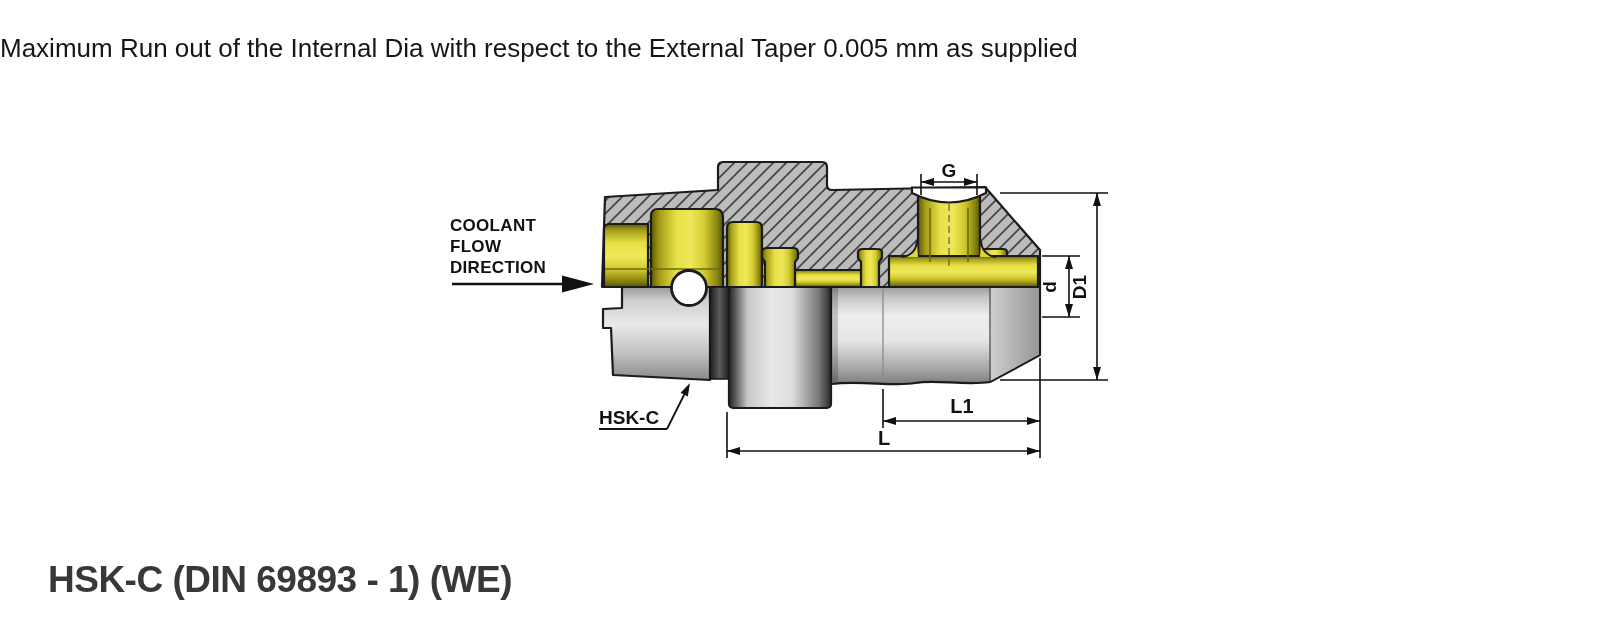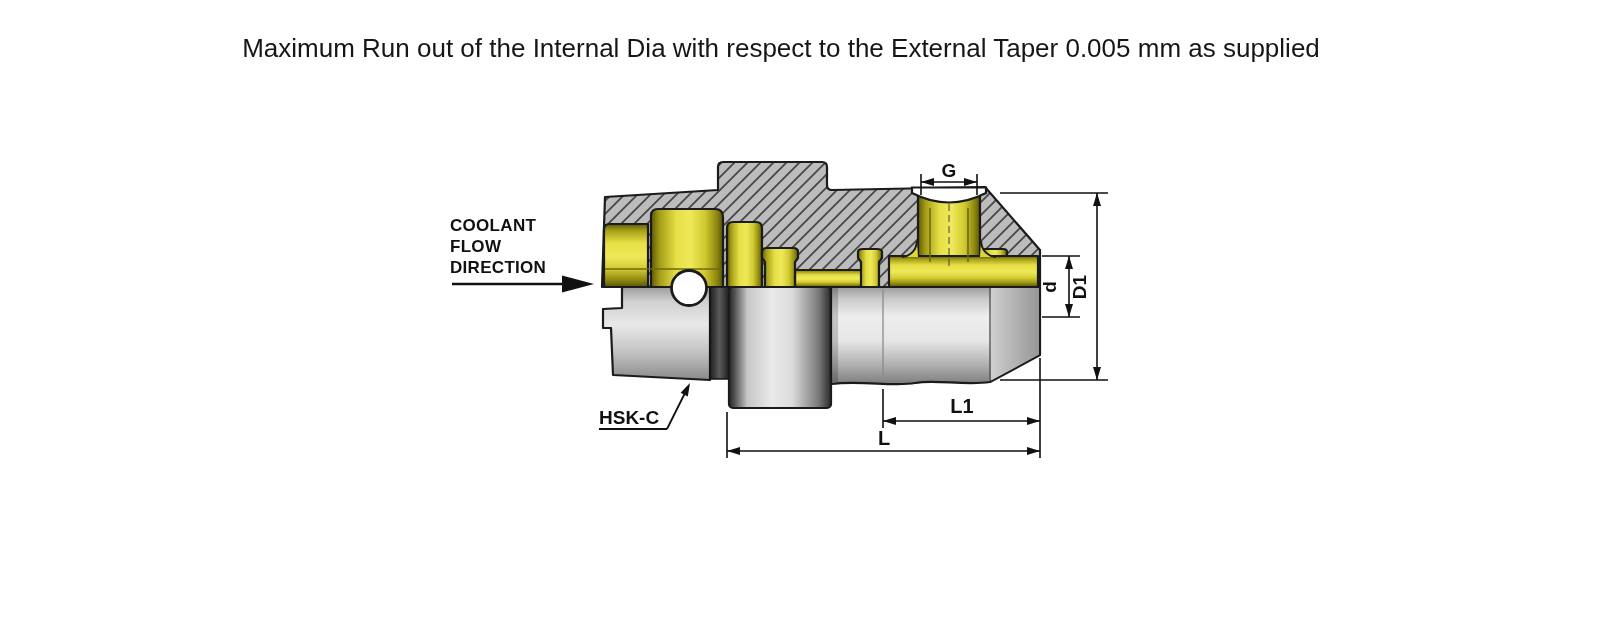--- a/index.html
+++ b/index.html
@@ -1,18 +1,18 @@
 <!DOCTYPE html>
 <html><head>
 <meta charset="utf-8">
 <style>
   html,body{margin:0;padding:0;background:#fff}
   .canvas{position:relative;width:1600px;height:627px;background:#fff;
           font-family:"Liberation Sans","DejaVu Sans",sans-serif;overflow:hidden}
-  .title{position:absolute;left:0;top:33px;width:1562px;text-align:center;
+  .title{position:absolute;left:0;top:33px;width:1562px;text-align:left;
          font-size:26px;font-weight:400;color:#161616;white-space:nowrap}
   .heading{position:absolute;top:559px;font-size:37px;font-weight:bold;
            color:#383838;letter-spacing:-0.5px;white-space:nowrap}
   .heading-left{left:48px}
   .heading-right{right:42px}
   svg.drawing{position:absolute;left:0;top:0}
   .dim{font:bold 19px "Liberation Sans",sans-serif;fill:#111}
   .dimL{font:bold 20px "Liberation Sans",sans-serif;fill:#111}
   .flow{font:bold 17px "Liberation Sans",sans-serif;fill:#111;letter-spacing:.3px}
   .o{stroke:#1b1b1b;stroke-width:2.2;stroke-linejoin:round}
@@ -173,13 +173,14 @@
 
       <g>
         <text class="dim" x="599" y="424">HSK-C</text>
         <path d="M 599,429 L 667,429" stroke="#111" stroke-width="1.8" fill="none"></path>
         <path d="M 667,429 L 687,389" stroke="#111" stroke-width="1.8" fill="none"></path>
         <polygon fill="#111" points="690,383 687.8,396.4 680.6,392.8"></polygon>
       </g>
     </g>
   </svg>
 
+  <div class="heading heading-left">HSK-C (DIN 69893 - 1) (WE)</div>
 </div>
 
 </body></html>

